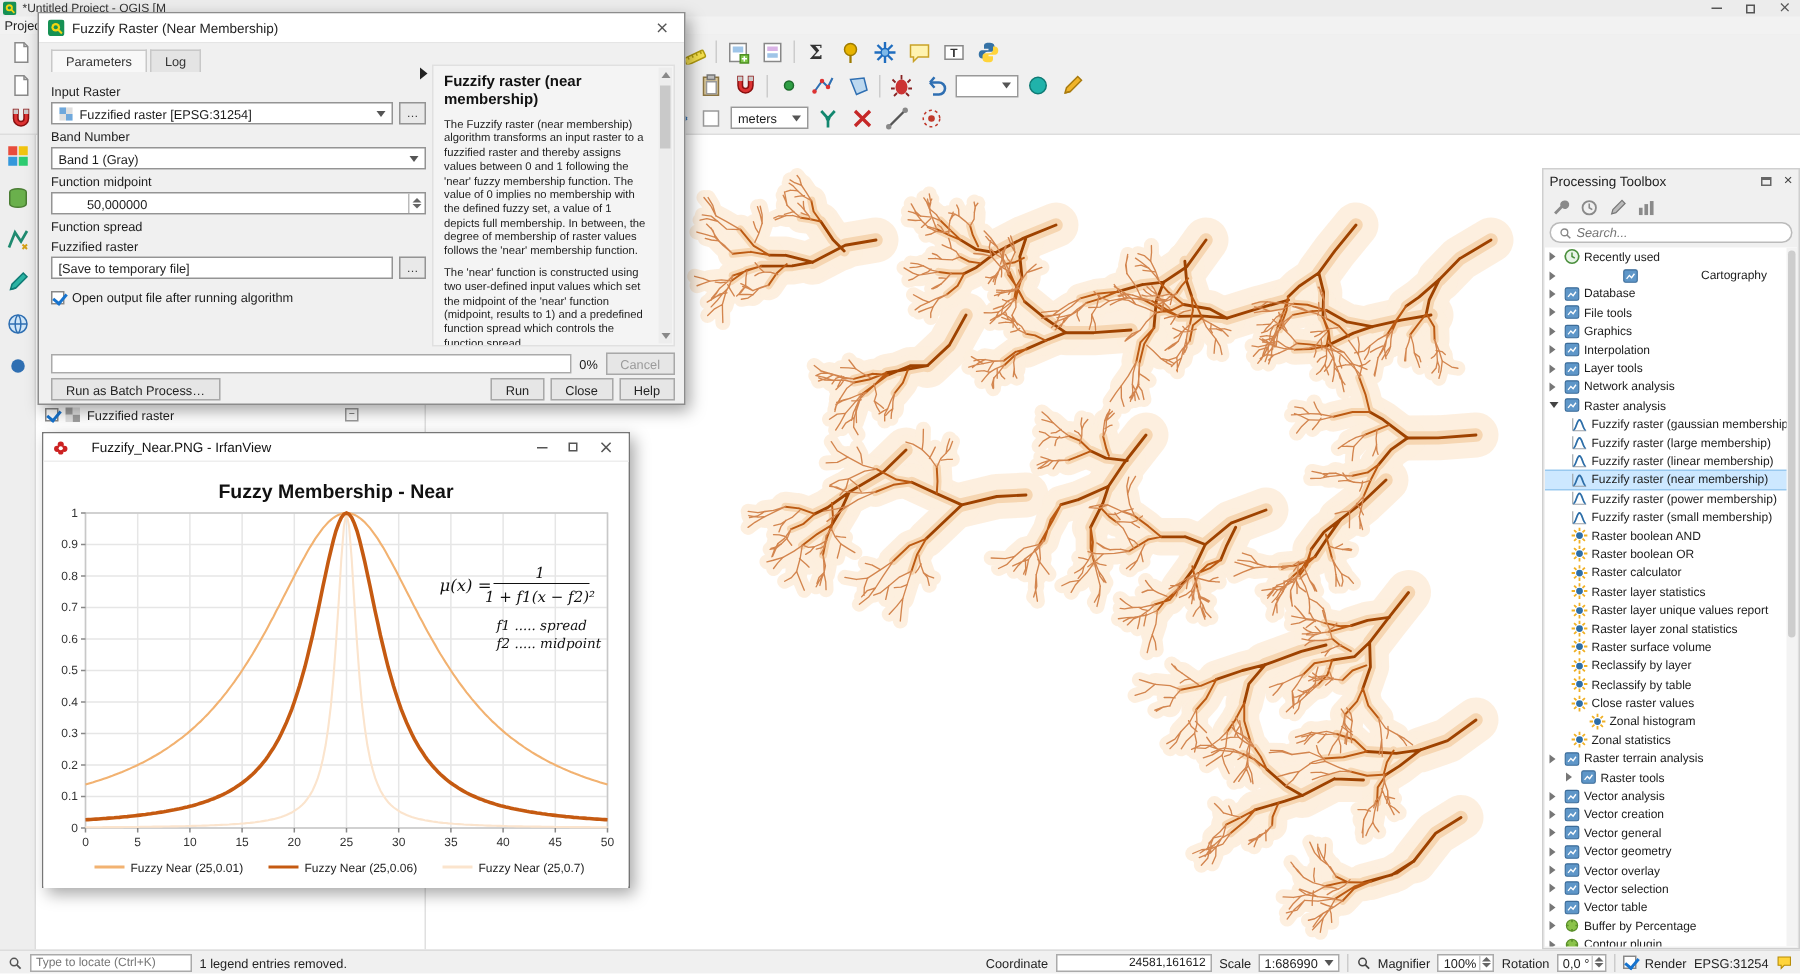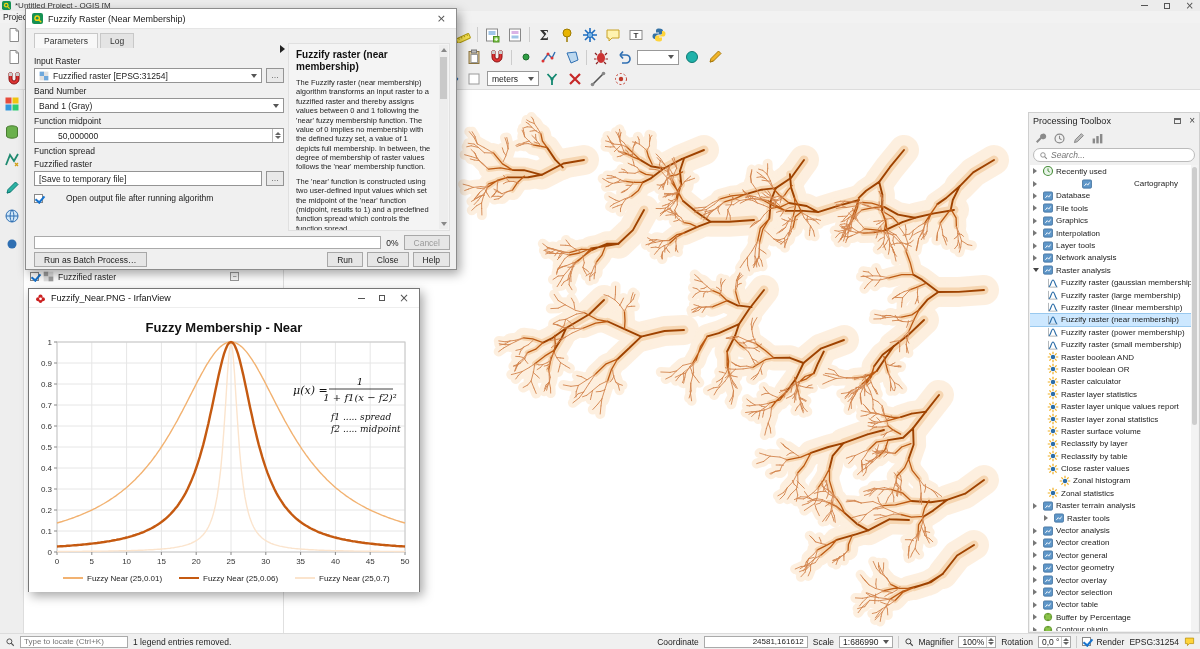--- a/index.html
+++ b/index.html
@@ -79,40 +79,40 @@
 .fld-label{font-size:8.5px;margin:3px 0 2px 0;color:#1b1b1b;}
 .fld-row{display:flex;gap:4px;align-items:center;}
 .combo{flex:1;height:15px;background:#fff;border:1px solid #949494;display:flex;align-items:center;padding:0 14px 0 4px;gap:4px;font-size:8.5px;position:relative;overflow:hidden;white-space:nowrap;}
 .combo .arrow-down{position:absolute;right:4px;top:5px;}
 .browse{width:18px;height:15px;min-width:18px;border:1px solid #949494;background:#e9e9e9;font-size:8px;text-align:center;line-height:13px;color:#333;}
 .spinbox{flex:1;height:15px;background:#fff;border:1px solid #949494;display:flex;align-items:center;padding-left:4px;font-size:8.5px;}
 .spinbox .val{flex:1;padding-left:19px;}
 .clear-ico{width:9px;height:9px;min-width:9px;border-radius:50%;background:#9a9a9a;color:#fff;font-size:7px;line-height:9px;text-align:center;margin-right:2px;}
 .spinbox .spin-arrows{border-left:1px solid #bbb;width:11px;}
 .textfield{flex:1;height:15px;background:#fff;border:1px solid #949494;display:flex;align-items:center;padding:0 4px;font-size:8.5px;color:#222;overflow:hidden;white-space:nowrap;}
-#open-after-row{display:flex;align-items:center;gap:23px;margin-top:7px;font-size:8.5px;}
+#open-after-row{display:flex;align-items:center;gap:5px;margin-top:7px;font-size:8.5px;}
 #help-arrow{position:absolute;left:254px;top:36px;width:0;height:0;border-left:5px solid #222;border-top:4px solid transparent;border-bottom:4px solid transparent;}
 #help-panel{position:absolute;left:262px;top:34px;width:162px;height:188px;background:#f4f4f4;border:1px solid #e0e0e0;padding:5px 16px 5px 7px;overflow:hidden;}
 #help-title{font-size:10px;font-weight:bold;margin-bottom:5px;color:#111;line-height:1.2;}
 #help-panel p{font-size:7.5px;line-height:1.25;margin-bottom:5px;color:#222;}
 #help-scroll{position:absolute;right:1px;top:1px;width:9px;bottom:1px;background:#ededed;}
 #help-thumb{position:absolute;left:1px;right:1px;top:12px;height:42px;background:#c9c9c9;}
 .hs-up{position:absolute;left:1.5px;top:3px;width:0;height:0;border-left:3px solid transparent;border-right:3px solid transparent;border-bottom:4px solid #888;}
 .hs-dn{position:absolute;left:1.5px;bottom:3px;width:0;height:0;border-left:3px solid transparent;border-right:3px solid transparent;border-top:4px solid #888;}
 #progress-row{position:absolute;left:8px;top:226px;width:416px;display:flex;align-items:center;gap:5px;}
 #progress-bar{flex:1;height:13px;background:#fff;border:1px solid #aaa;}
 #progress-label{font-size:8.5px;}
 .btn{height:15px;border:1px solid #a8a8a8;background:#e6e6e6;font-size:8.5px;padding:0 9px;display:flex;align-items:center;justify-content:center;color:#222;white-space:nowrap;}
 .btn.disabled{color:#9a9a9a;}
 #bottom-row{position:absolute;left:8px;top:243px;width:416px;display:flex;align-items:center;}
 #bottom-row .sp{flex:1;}
 #bottom-row .btn{margin-left:4px;}
 
 #irfan{position:absolute;left:28px;top:288px;width:392px;height:304px;background:#fff;border:1px solid #767676;box-shadow:3px 4px 10px rgba(0,0,0,0.35);}
-#irfan-titlebar{height:19px;background:#fff;display:flex;align-items:center;padding:0 6px;gap:5px;border-bottom:1px solid #eee;}
+#irfan-titlebar{height:19px;background:#fff;display:flex;align-items:center;padding:0 6px;gap:15px;border-bottom:1px solid #eee;}
 #irfan-title{font-size:9px;color:#111;flex:1;}
 #irfan-controls{display:flex;gap:14px;align-items:center;padding-right:4px;}
 #chart-wrap{position:absolute;left:0;top:19px;width:314px;height:284px;background:#fff;}
 </style>
 </head>
 <body>
 
 <div id="app">
 
   <div id="titlebar">

